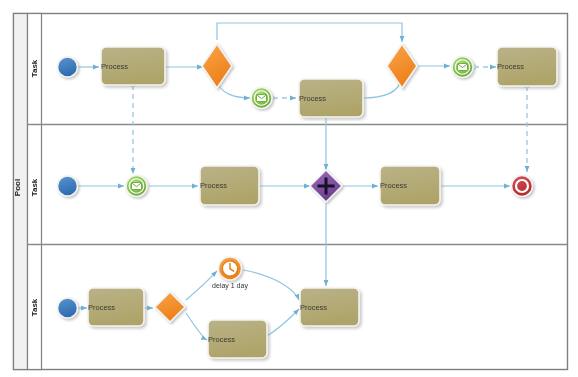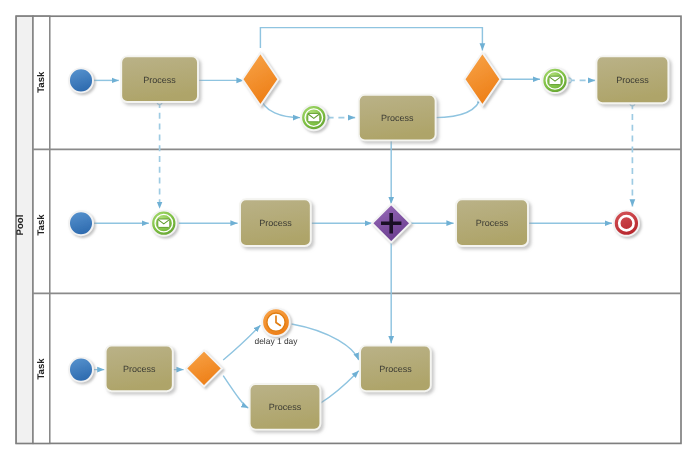--- a/index.html
+++ b/index.html
@@ -2,21 +2,21 @@
 <html><head>
 <meta charset="utf-8">
 <style>
   html,body{margin:0;padding:0;background:#ffffff;}
   body{width:578px;height:377px;overflow:hidden;
        font-family:"Liberation Sans",sans-serif;}
   #canvas{position:relative;width:578px;height:377px;background:#fff;}
   svg#diagram{position:absolute;left:0;top:0;width:578px;height:377px;}
   .lbl{position:absolute;font-family:"Liberation Sans",sans-serif;
        color:#333;white-space:nowrap;}
-  .node-lbl{font-size:7.5px;color:#3a3a33;text-align:center;}
+  .node-lbl{font-size:7.5px;color:#3a3a33;}
   .lane-lbl{font-size:8px;font-weight:bold;color:#222;
             transform:rotate(-90deg);transform-origin:center center;}
   .pool-lbl{font-size:8px;font-weight:bold;color:#222;
             transform:rotate(-90deg);transform-origin:center center;}
   .edge-lbl{font-size:7px;color:#333;text-align:center;}
 </style>
 </head>
 <body>
 
 <div id="canvas">

